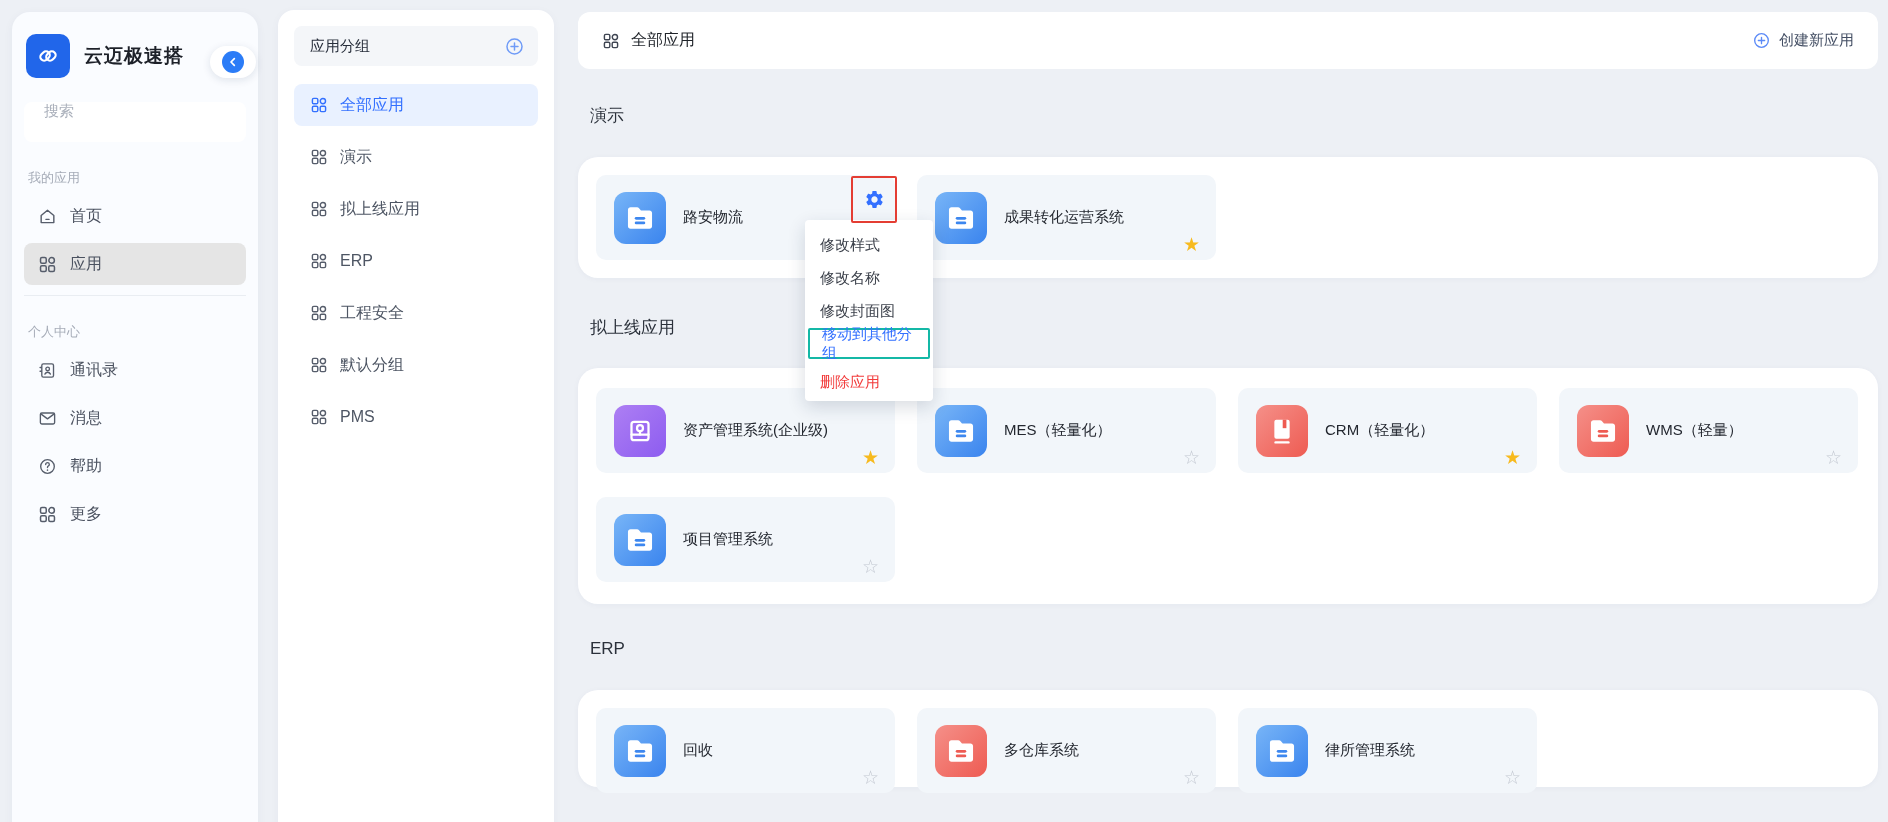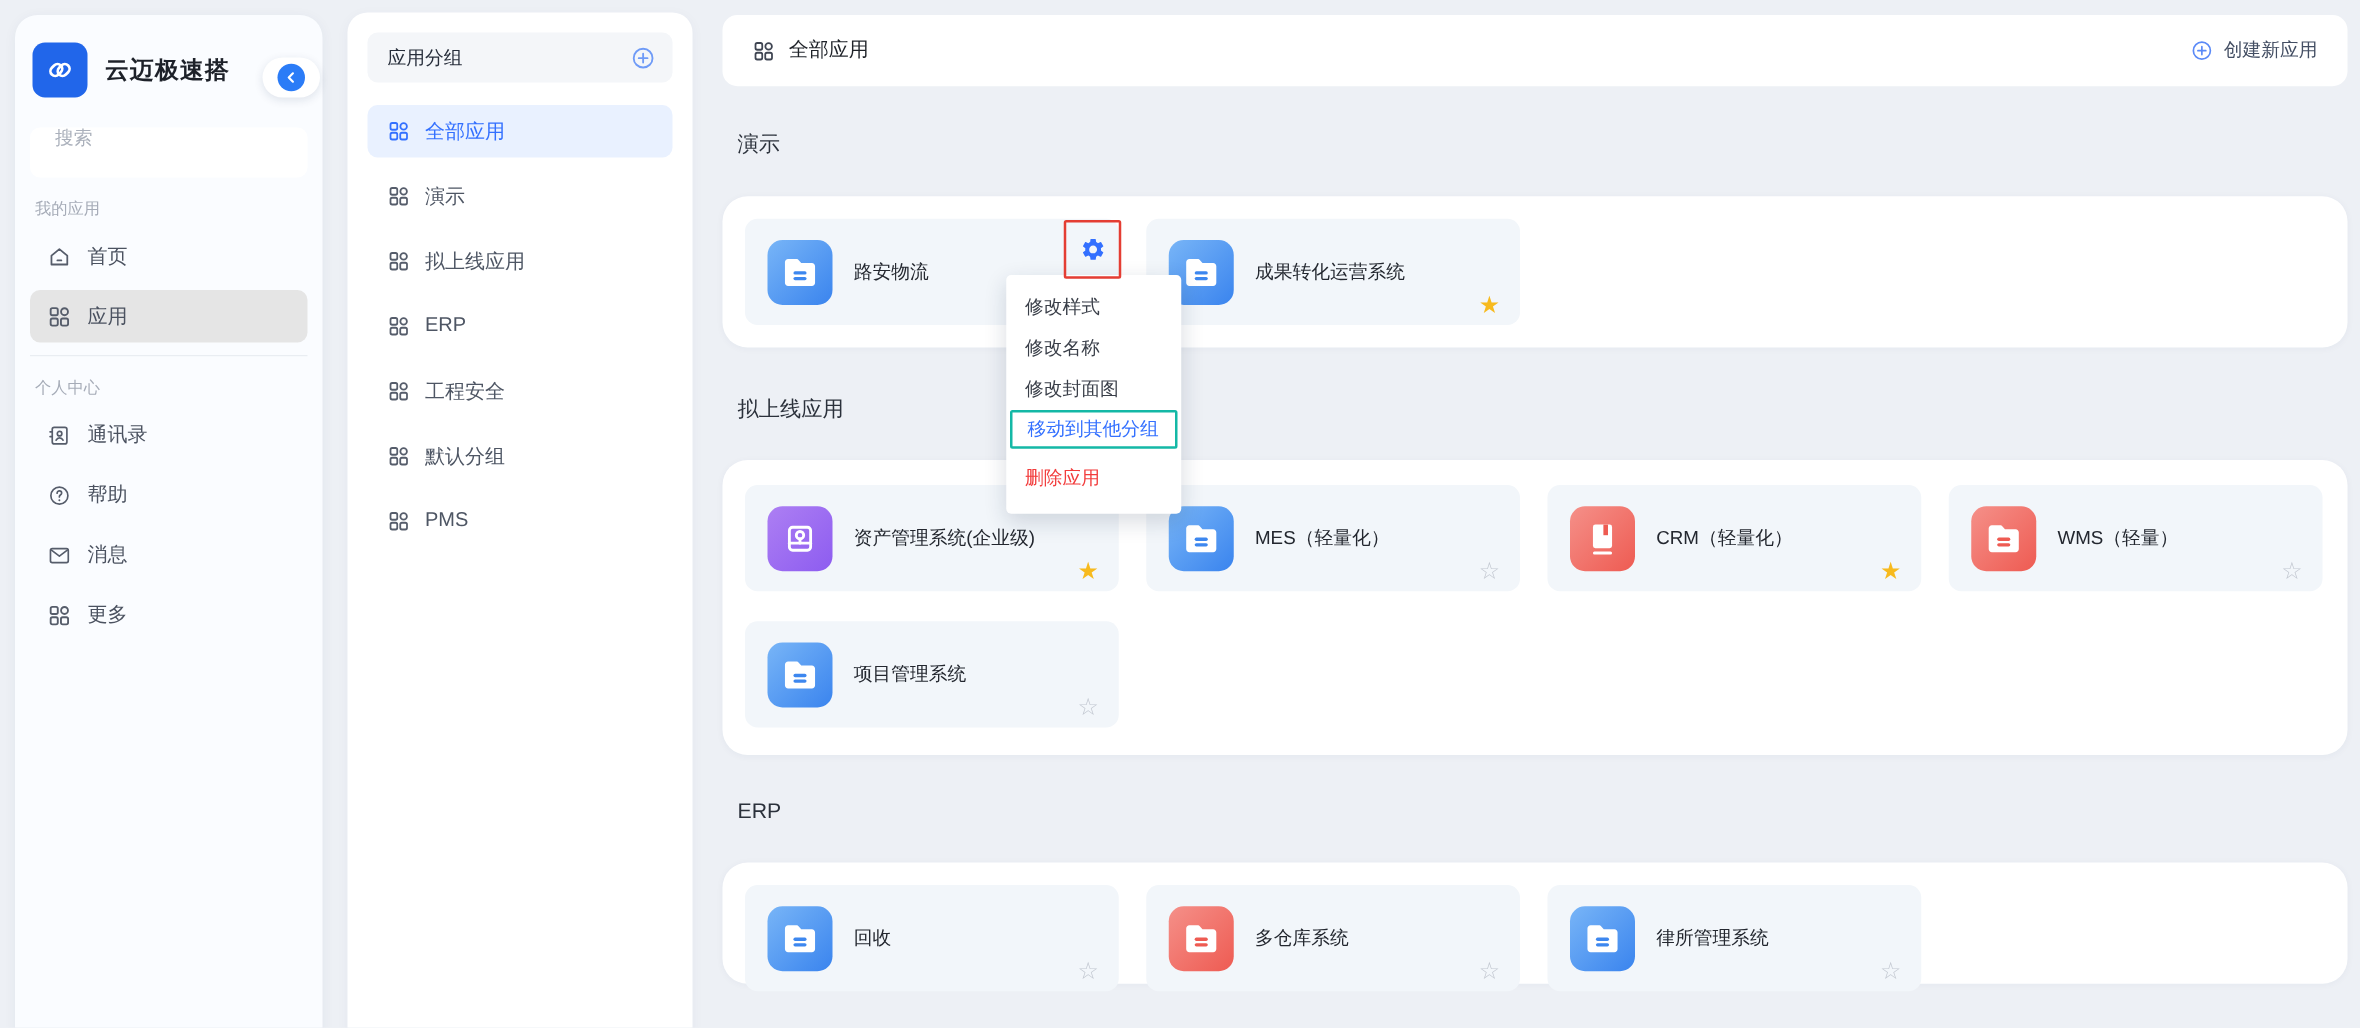--- a/index.html
+++ b/index.html
@@ -35,21 +35,21 @@
   }
   .search-box {
     margin:24px 12px 0; height:40px; background:#fff; border-radius:8px;
     display:flex; align-items:flex-start; padding:0 12px; gap:8px; color:#b0b6c0;
   }
   .search-box input {
     border:none; outline:none; background:transparent; flex:1;
     font-size:15px; font-family:inherit; color:#333;
   }
   .search-box input::placeholder { color:#aab0bb; }
-  .side-label { margin:16px 0 8px 16px; font-size:13px; color:#a6acb8;font-family:Liberation Serif, serif; }
+  .side-label { margin:27px 0 8px 16px; font-size:13px; color:#a6acb8;font-family:Liberation Serif, serif; }
   .side-item {
     height:42px; margin:0 12px 6px; border-radius:8px;
     display:flex; align-items:center; gap:13px; padding-left:14px;
     font-size:16px; color:#4b5260; cursor:pointer;
   }
   .side-item .ic { color:#565d6b; }
   .side-item.active { background:#e5e5e5; }
   .side-divider { margin:10px 12px 0; border-top:1px solid #e9edf2; }
 
   
@@ -116,22 +116,22 @@
   .star.outline { color:#c3c8d1; }
 
   
   .gear-box {
     position:absolute; left:851px; top:176px; width:46px; height:47px;
     border:2px solid #e43d33; border-radius:2px; z-index:21;
     display:flex; align-items:center; justify-content:center; cursor:pointer;
   }
   .gear-box .ic { color:#3370ff; }
   .context-menu {
-    position:absolute; left:805px; top:220px; width:140px; z-index:20;
-    background:#fff; border-radius:4px; padding:9px 0 12px;
+    position:absolute; left:805px; top:220px; width:128px; z-index:20;
+    background:#fff; border-radius:4px; padding:9px 0 2px;
     box-shadow:0 6px 18px rgba(20,35,70,.16);
   }
   .menu-item {
     height:33px; display:flex; align-items:center; padding:0 15px;
     font-size:15px; color:#3a3f49; cursor:pointer;
   }
   .menu-item.highlighted {
     color:#3370ff; border:2px solid #14b8a6; border-radius:2px;
     margin:0 3px; height:31px; padding:0 12px;
   }
@@ -257,29 +257,29 @@
 
   <div class="side-label">个人中心</div>
   <div class="side-item">
     <svg class="ic" width="19" height="19">
         <use href="#i-contacts"></use>
       </svg>
     <span>通讯录</span>
   </div>
   <div class="side-item">
     <svg class="ic" width="19" height="19">
+        <use href="#i-mail"></use>
+      </svg>
+    <span>消息</span>
+  </div>
+  <div class="side-item">
+    <svg class="ic" width="19" height="19">
         <use href="#i-help"></use>
       </svg>
     <span>帮助</span>
-  </div>
-  <div class="side-item">
-    <svg class="ic" width="19" height="19">
-        <use href="#i-mail"></use>
-      </svg>
-    <span>消息</span>
   </div>
   <div class="side-item">
     <svg class="ic" width="19" height="19">
         <use href="#i-apps"></use>
       </svg>
     <span>更多</span>
   </div>
 </div>
 
 <div class="collapse-pill">

